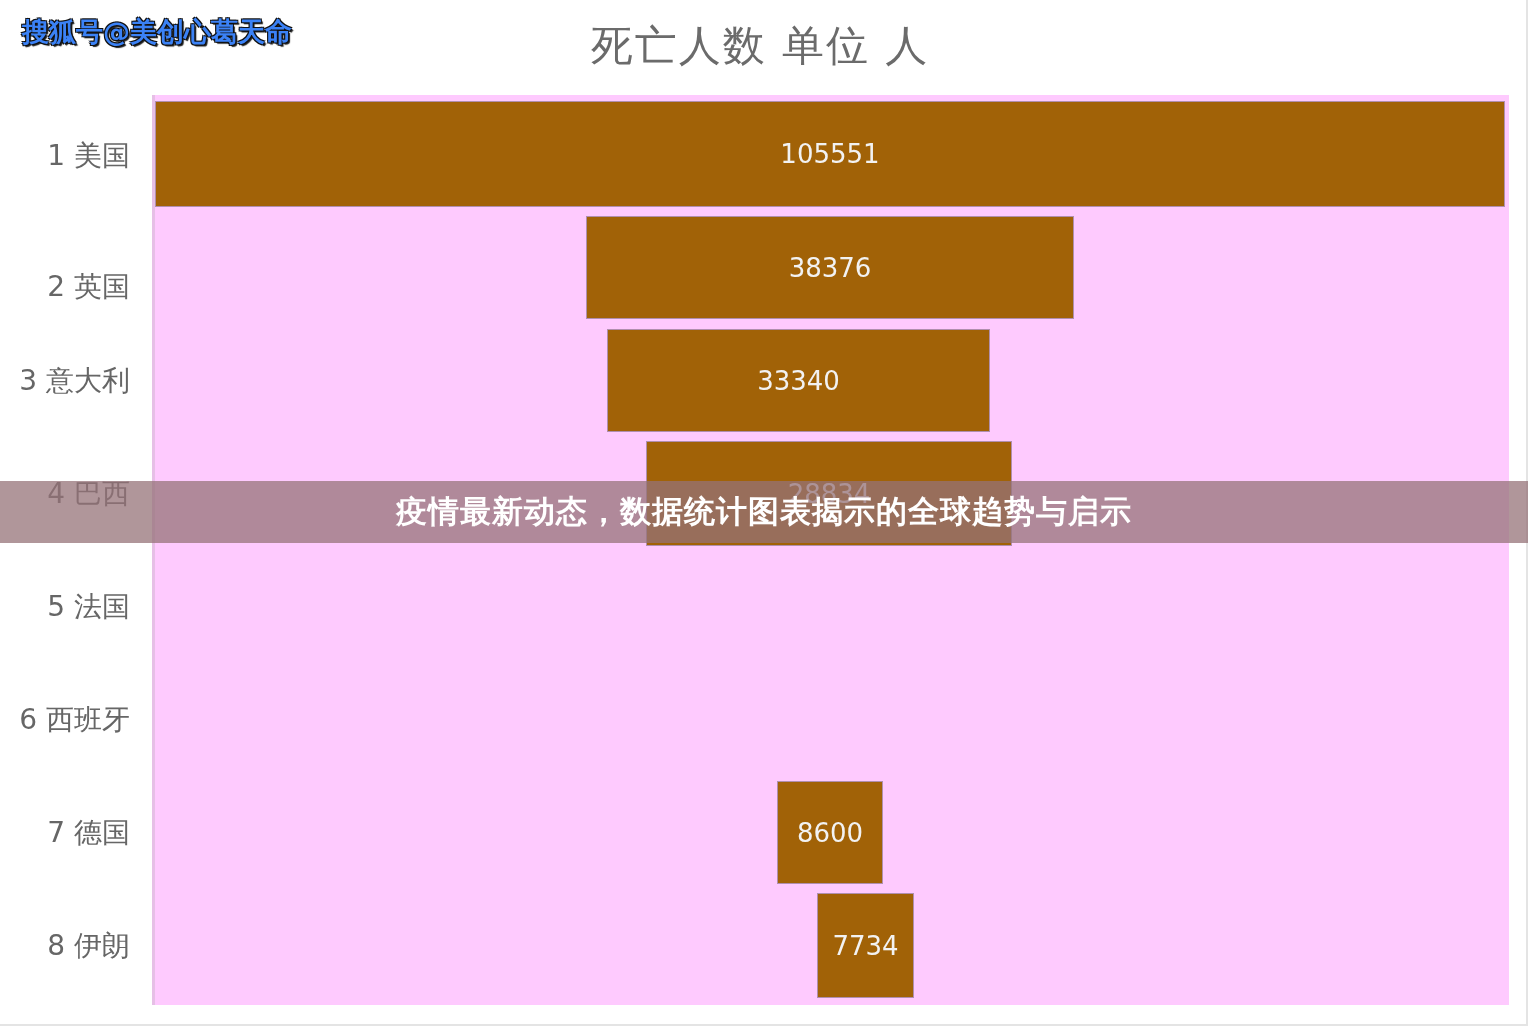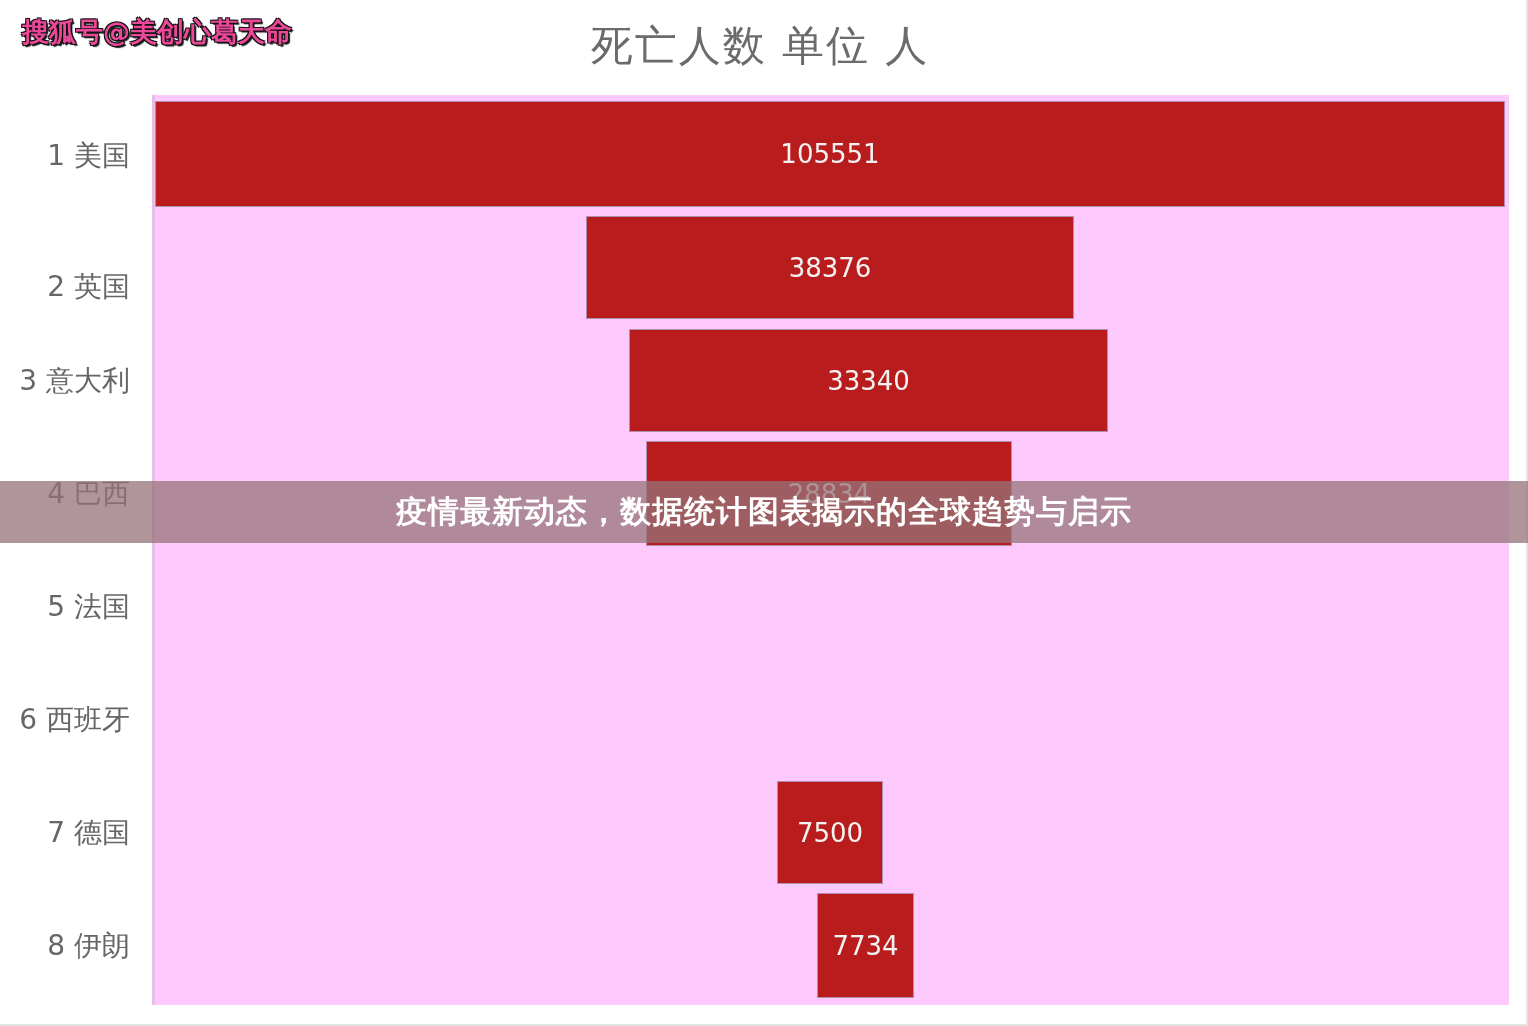--- a/index.html
+++ b/index.html
@@ -20,21 +20,21 @@
       width: 1526px; height: 1024px;
       border-right: 2px solid #e4e4e4;
       border-bottom: 2px solid #e4e4e4;
       background: #ffffff;
     }
     .watermark {
       position: absolute;
       left: 22px; top: 14px;
       font-size: 27px;
       font-weight: bold;
-      color: #ec4899;
+      color: #3b82f6;
       letter-spacing: 0px;
       text-shadow:
         -1px -1px 0 #111, 1px -1px 0 #111,
         -1px 1px 0 #111, 1px 1px 0 #111,
         2px 2px 1px #222;
       white-space: nowrap;
     }
     .chart-title {
       position: absolute;
       left: 560px; top: 18px;
@@ -57,21 +57,21 @@
       position: absolute;
       right: 1396px;
       font-size: 28px;
       color: #666666;
       white-space: nowrap;
       text-align: right;
       transform: translateY(-50%);
     }
     .bar {
       position: absolute;
-      background: #b91c1c;
+      background: #a16207;
       border: 1px solid #b08fae;
       box-sizing: border-box;
       display: flex;
       align-items: center;
       justify-content: center;
     }
     .bar-value {
       font-family: "DejaVu Sans", "Liberation Sans", sans-serif;
       font-size: 26px;
       color: #f2f2f2;
@@ -112,28 +112,28 @@
   <div class="cat-label" style="top:720px;margin-left:41px;">6 西班牙</div>
   <div class="cat-label" style="top:833px;">7 德国</div>
   <div class="cat-label" style="top:946px;">8 伊朗</div>
 
   <div class="bar" style="left:155px; top:101px; width:1350px; height:106px;">
     <span class="bar-value">105551</span>
   </div>
   <div class="bar" style="left:586px; top:216px; width:488px; height:103px;">
     <span class="bar-value">38376</span>
   </div>
-  <div class="bar" style="left:629px; top:329px; width:479px; height:103px;">
+  <div class="bar" style="left:607px; top:329px; width:383px; height:103px;">
     <span class="bar-value">33340</span>
   </div>
   <div class="bar" style="left:646px; top:441px; width:366px; height:105px;">
     <span class="bar-value">28834</span>
   </div>
   <div class="bar" style="left:777px; top:781px; width:106px; height:103px;">
-    <span class="bar-value">7500</span>
+    <span class="bar-value">8600</span>
   </div>
   <div class="bar" style="left:781px; top:893px; width:97px; height:105px;margin-left:36px;">
     <span class="bar-value">7734</span>
   </div>
 
   <div class="banner">
     <span class="banner-text">疫情最新动态，数据统计图表揭示的全球趋势与启示</span>
   </div>
 
 </div>

